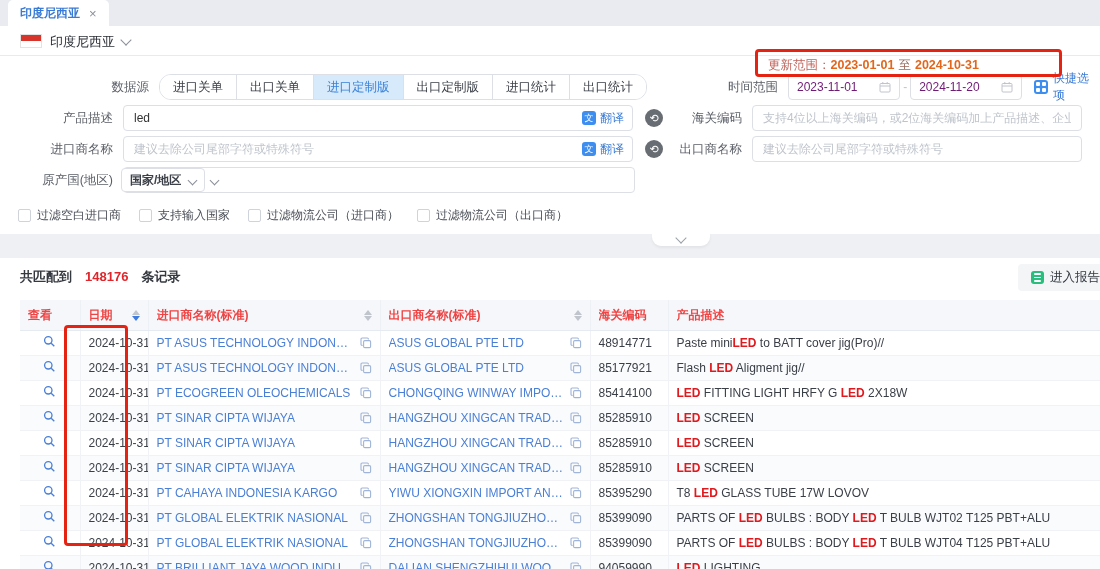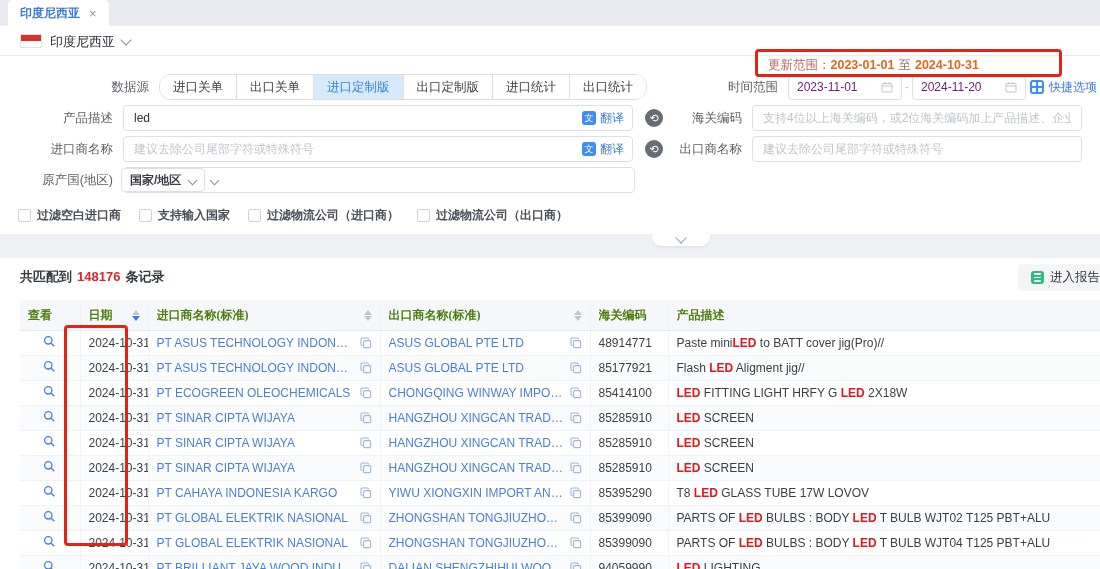--- a/index.html
+++ b/index.html
@@ -47,42 +47,42 @@
   .translate{display:flex;align-items:center;gap:4px;color:#3a7bd5;cursor:pointer;flex:none;}
   .trans-ic{width:14px;height:14px;border-radius:3px;background:#3e8ef0;color:#fff;font-size:9px;display:flex;align-items:center;justify-content:center;}
   .circbtn{width:18px;height:18px;border-radius:50%;background:#686d73;color:#fff;font-size:11px;line-height:1;
            display:flex;align-items:center;justify-content:center;cursor:pointer;flex:none;}
   .quick{display:flex;align-items:center;gap:5px;color:#3a7bd5;cursor:pointer;}
   .quick-ic{width:14px;height:14px;border-radius:3px;background:#3e8ef0;display:grid;grid-template-columns:4px 4px;gap:2px;
             align-content:center;justify-content:center;}
   .quick-ic i{width:4px;height:4px;background:#fff;border-radius:1px;}
   .innersel{height:22px;border:1px solid #dcdfe6;border-radius:4px;display:flex;align-items:center;gap:8px;
             padding:0 8px;margin-left:-5px;color:#3c4048;font-weight:bold;flex:none;cursor:pointer;background:#fff;}
-  .cbrow{display:flex;gap:18px;align-items:center;font-weight:bold;}
+  .cbrow{display:flex;gap:18px;align-items:center;}
   .cb{display:flex;align-items:center;gap:6px;color:#4a4e57;cursor:pointer;}
   .cbbox{width:13px;height:13px;border:1px solid #cfd3da;border-radius:2px;background:#fff;box-sizing:border-box;}
   .dash{color:#c0c4cc;margin:0 3px;}
 
   .collapse{position:absolute;left:652px;top:233px;width:58px;height:13px;background:#fff;border-radius:0 0 9px 9px;
             display:flex;align-items:flex-start;justify-content:center;cursor:pointer;box-shadow:0 2px 3px rgba(0,0,0,0.05);}
   .collapse .chev{margin-top:1px;border-color:#9aa0a8;}
 
   
   .results{position:absolute;left:0;top:258px;right:0;bottom:-10px;background:#fff;}
   .summary{position:absolute;left:20px;top:10px;font-size:13px;font-weight:bold;color:#34383f;}
-  .summary .count{color:#e0262b;margin:0 5px;}
+  .summary .count{color:#e0262b;margin:0 13px;}
   .reportbtn{position:absolute;left:1018px;top:6px;height:27px;background:#f3f5f7;border-radius:4px;
              display:flex;align-items:center;gap:6px;padding:0 13px;color:#34383f;font-size:12.5px;cursor:pointer;white-space:nowrap;}
   .rep-ic{width:13px;height:13px;border-radius:3px;background:#2bbd7e;display:flex;flex-direction:column;gap:2px;
           align-items:center;justify-content:center;}
   .rep-ic i{width:7px;height:1.5px;background:#fff;border-radius:1px;}
 
   table.grid{position:absolute;left:20px;top:42px;border-collapse:collapse;table-layout:fixed;width:1080px;}
-  table.grid th{background:#f5f7fa;height:30px;font-size:12px;color:#4d7c0f;text-align:left;padding:0 8px;
-                border-bottom:1px solid #e6ebf2;border-right:1px solid #edf0f5;font-weight:bold;white-space:nowrap;overflow:hidden;font-family:Liberation Serif, serif;}
+  table.grid th{background:#f5f7fa;height:30px;font-size:12px;color:#ef4444;text-align:left;padding:0 8px;
+                border-bottom:1px solid #e6ebf2;border-right:1px solid #edf0f5;font-weight:bold;white-space:nowrap;overflow:hidden;}
   table.grid th:last-child{border-right:none;}
   table.grid td{height:24px;padding:0 8px;border-bottom:1px solid #f0f2f6;border-right:1px solid #f0f2f6;
                 white-space:nowrap;overflow:hidden;color:#3a3f47;}
   table.grid td:last-child{border-right:none;}
   table.grid tr.body:nth-child(even) td{background:#fafbfc;}
   td.center,th.center{text-align:center;}
   .lnk{color:#4a7fd6;cursor:pointer;overflow:hidden;text-overflow:ellipsis;flex:1;}
   .cellflex{display:flex;align-items:center;gap:6px;}
   .led{color:#e0191e;font-weight:bold;}
   .sortpair{display:inline-flex;flex-direction:column;gap:1px;margin-left:6px;vertical-align:middle;}
@@ -159,21 +159,21 @@
       <span class="dash">-</span>
       <div class="inputbox" style="width:114px;align-items:center;">
         <span class="datetext">2024-11-20</span>
         <svg width="12" height="12" viewBox="0 0 12 12">
           <rect x="1" y="2.5" width="10" height="8.5" rx="1" fill="none" stroke="#c0c4cc" stroke-width="1"></rect>
           <line x1="1" y1="5" x2="11" y2="5" stroke="#c0c4cc" stroke-width="1"></line>
           <line x1="3.8" y1="1" x2="3.8" y2="3.2" stroke="#c0c4cc" stroke-width="1"></line>
           <line x1="8.2" y1="1" x2="8.2" y2="3.2" stroke="#c0c4cc" stroke-width="1"></line>
         </svg>
       </div>
-      <div class="quick" style="margin-left:4px;text-align:right;">
+      <div class="quick" style="margin-left:12px;">
         <span class="quick-ic">
             <i></i>
             <i></i>
             <i></i>
             <i></i>
           </span>
         <span>快捷选项</span>
       </div>
     </div>
 

